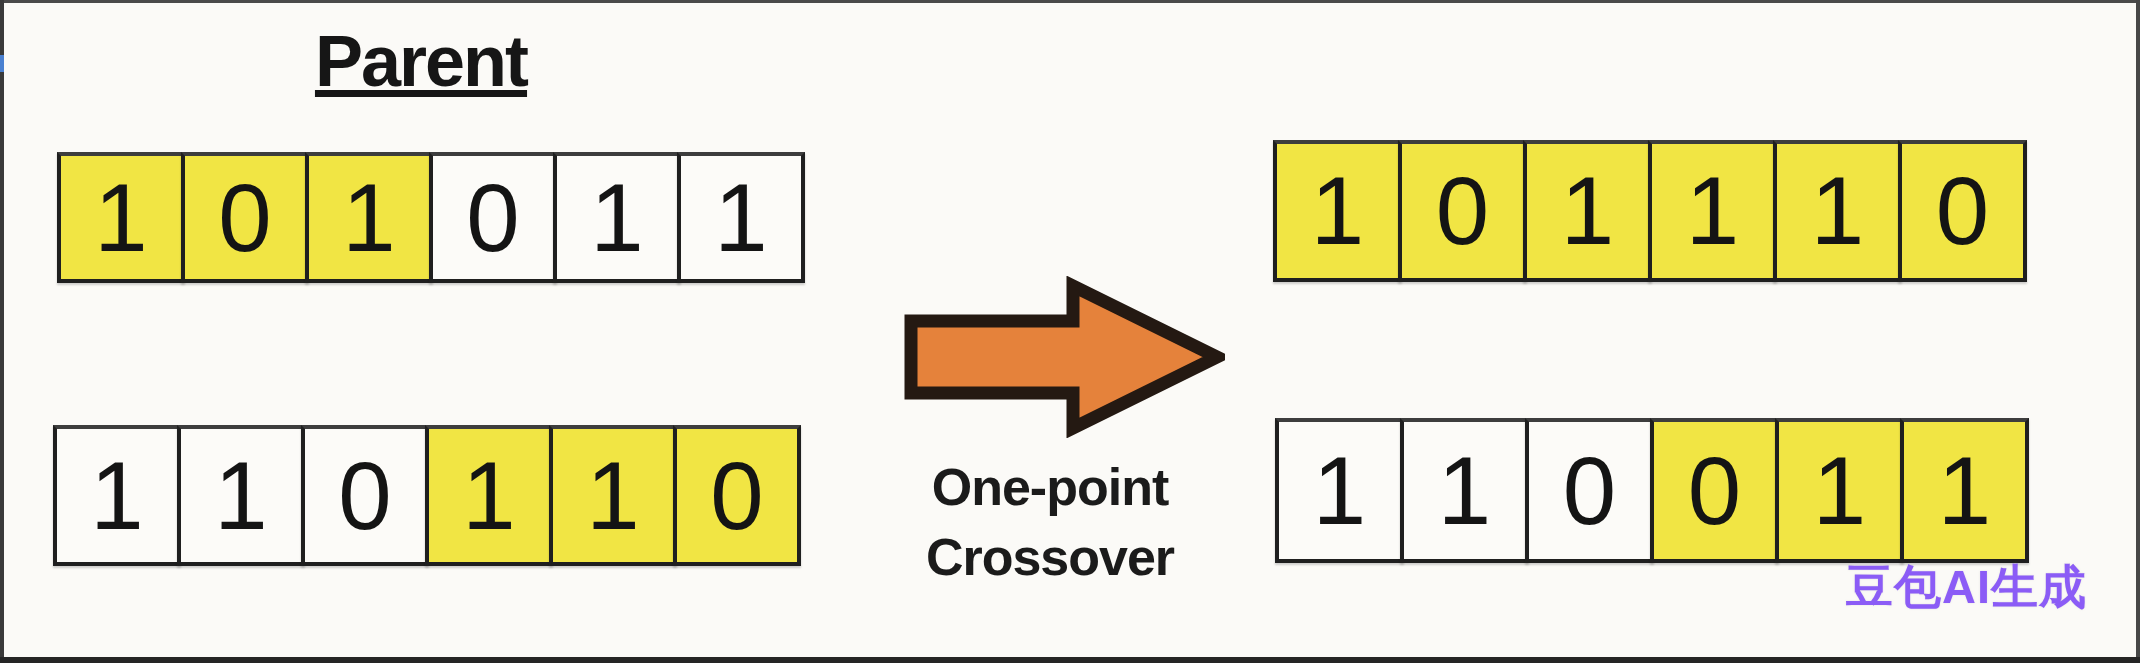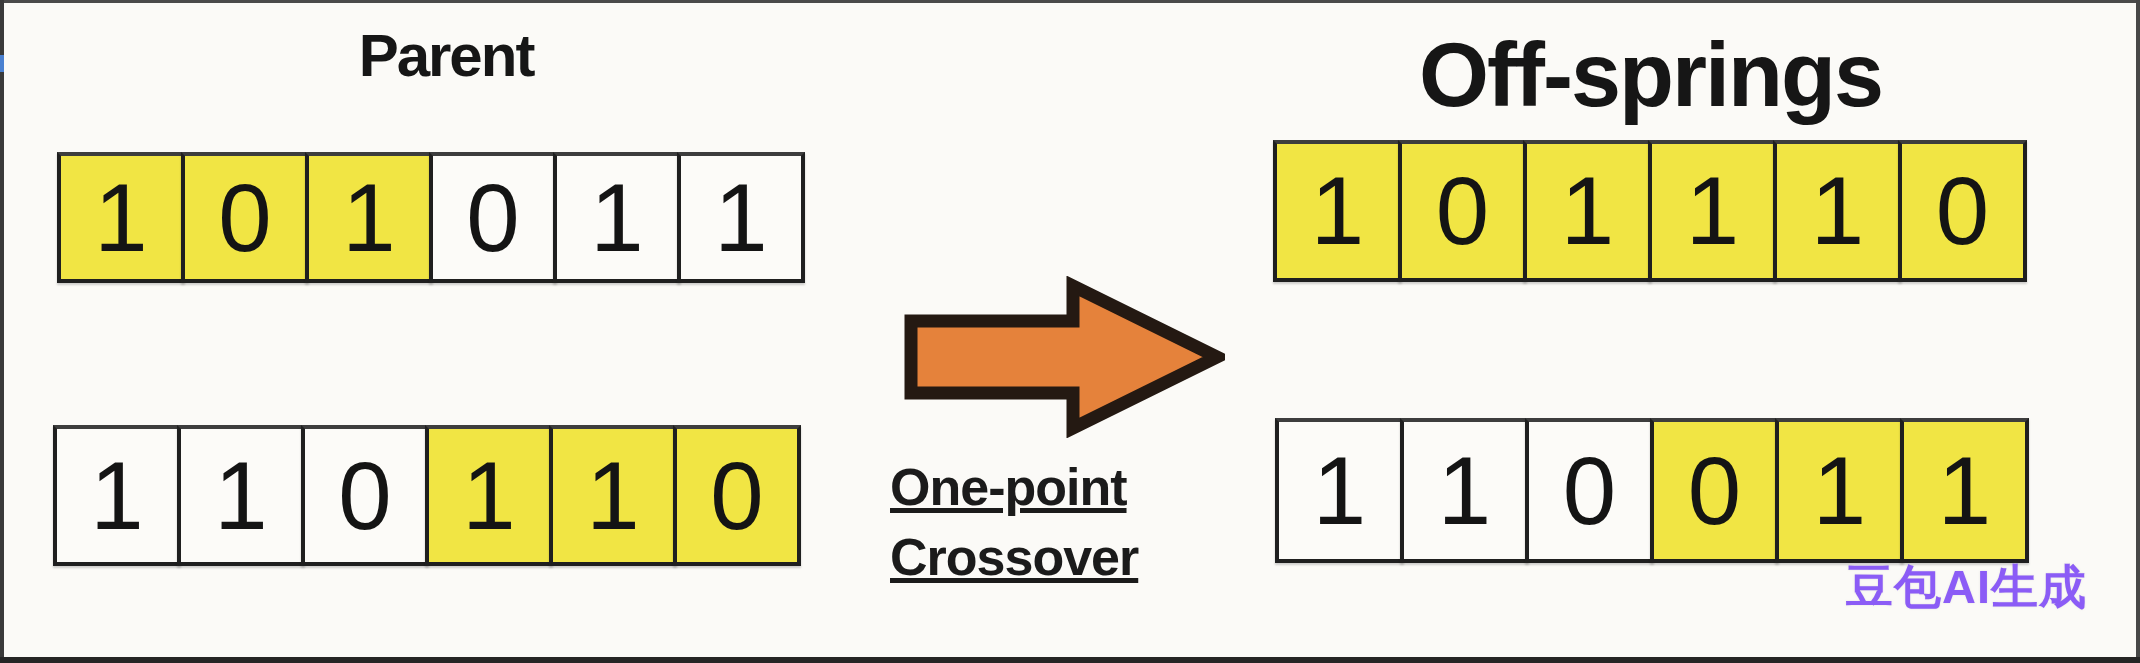--- a/index.html
+++ b/index.html
@@ -22,21 +22,21 @@
   .blue-speck{position:absolute;left:0;top:55px;width:4px;height:17px;background:#4a80d0;}
 
   .group-title{
     position:absolute;
     text-align:center;
     font-weight:bold;
     color:#161616;
     letter-spacing:-2px;
     line-height:1.05;
   }
-  .title-parent{left:74px;top:24px;width:744px;font-size:60px;}
+  .title-parent{left:49px;top:24px;width:744px;font-size:72px;text-decoration:underline;}
   .title-offsprings{left:1273px;top:28px;width:755px;font-size:90px;}
 
   .gene-row{
     position:absolute;
     display:flex;
   }
   .gene-cell{
     display:flex;
     align-items:center;
     justify-content:center;
@@ -60,21 +60,21 @@
 
   .arrow-wrap{position:absolute;left:903px;top:276px;width:322px;height:162px;}
 
   .crossover-label{
     position:absolute;
     left:890px;top:452px;width:320px;
     font-size:52px;font-weight:bold;color:#1b1b1b;
     line-height:70px;letter-spacing:-1px;
     text-align:center;
   }
-  .crossover-label div{text-align:left;display:inline-block;text-decoration:underline;}
+  .crossover-label div{text-align:center;display:inline-block;}
 
   .watermark{
     position:absolute;
     left:1846px;top:556px;
     font-size:47px;font-weight:bold;
     color:#8b5cf6;
     letter-spacing:1px;
     text-shadow:0 0 2px rgba(180,180,180,0.35);
     white-space:nowrap;
   }
@@ -140,21 +140,20 @@
     </svg>
   </div>
 
   <div class="crossover-label">
     <div>
       <div>One-point</div>
       <div>Crossover</div>
     </div>
   </div>
 
-  <div class="group-title title-offsprings">Off-springs</div>
 
   <div class="gene-row row-o1">
     <div class="gene-cell fill-yellow">
         <span>1</span>
       </div>
     <div class="gene-cell fill-yellow">
         <span>0</span>
       </div>
     <div class="gene-cell fill-yellow">
         <span>1</span>

